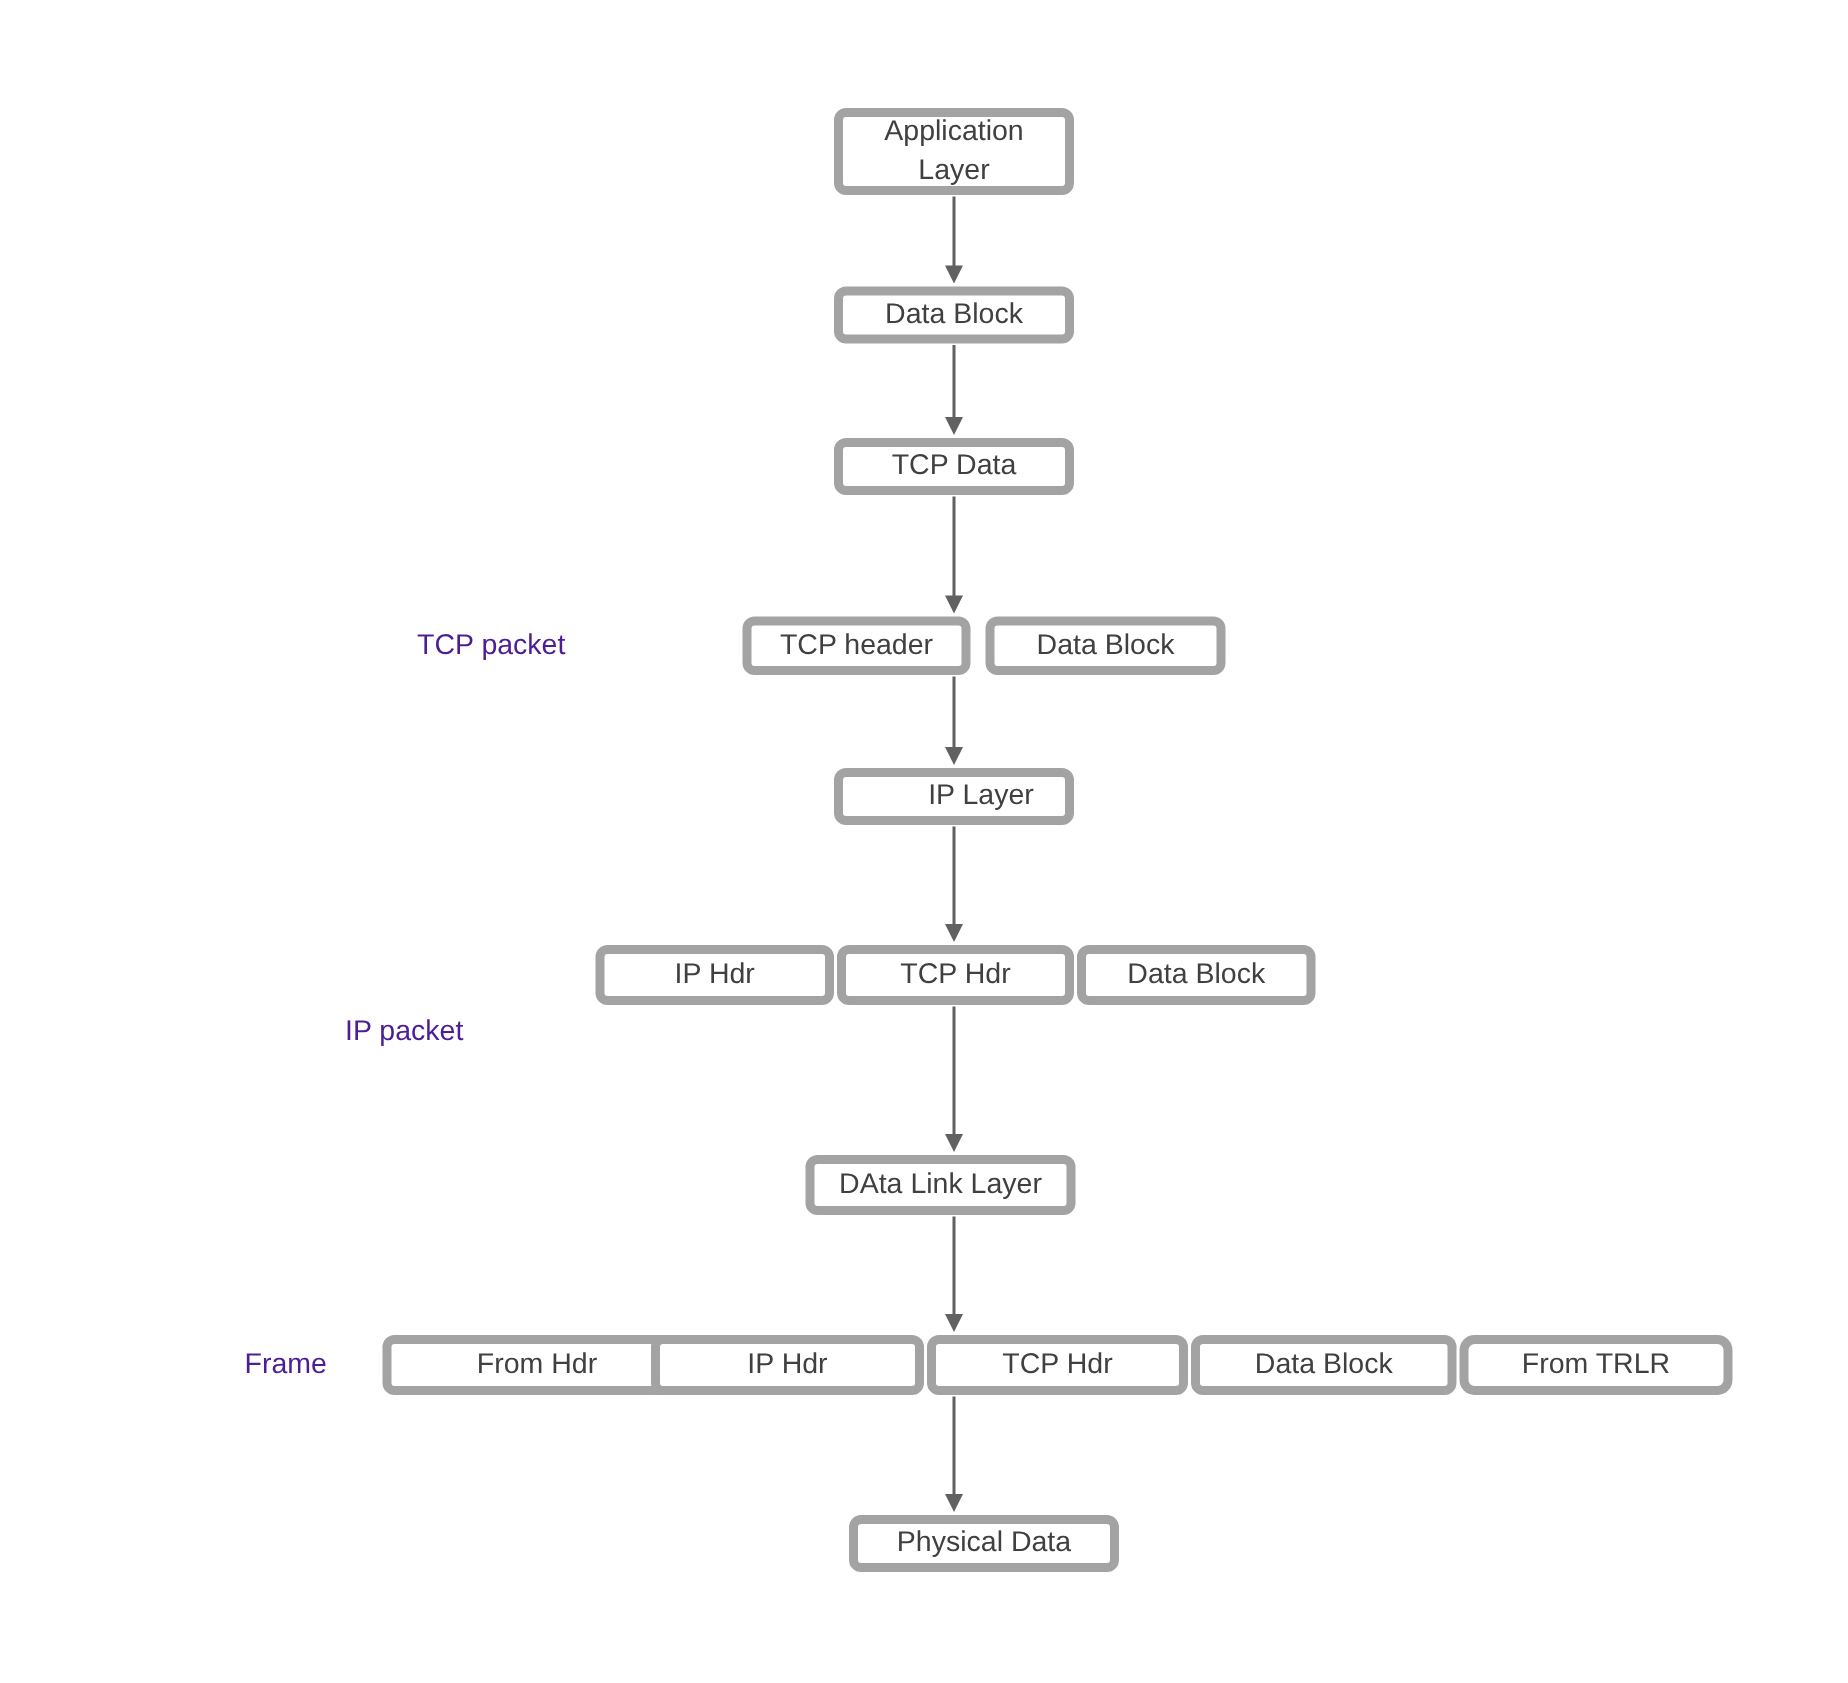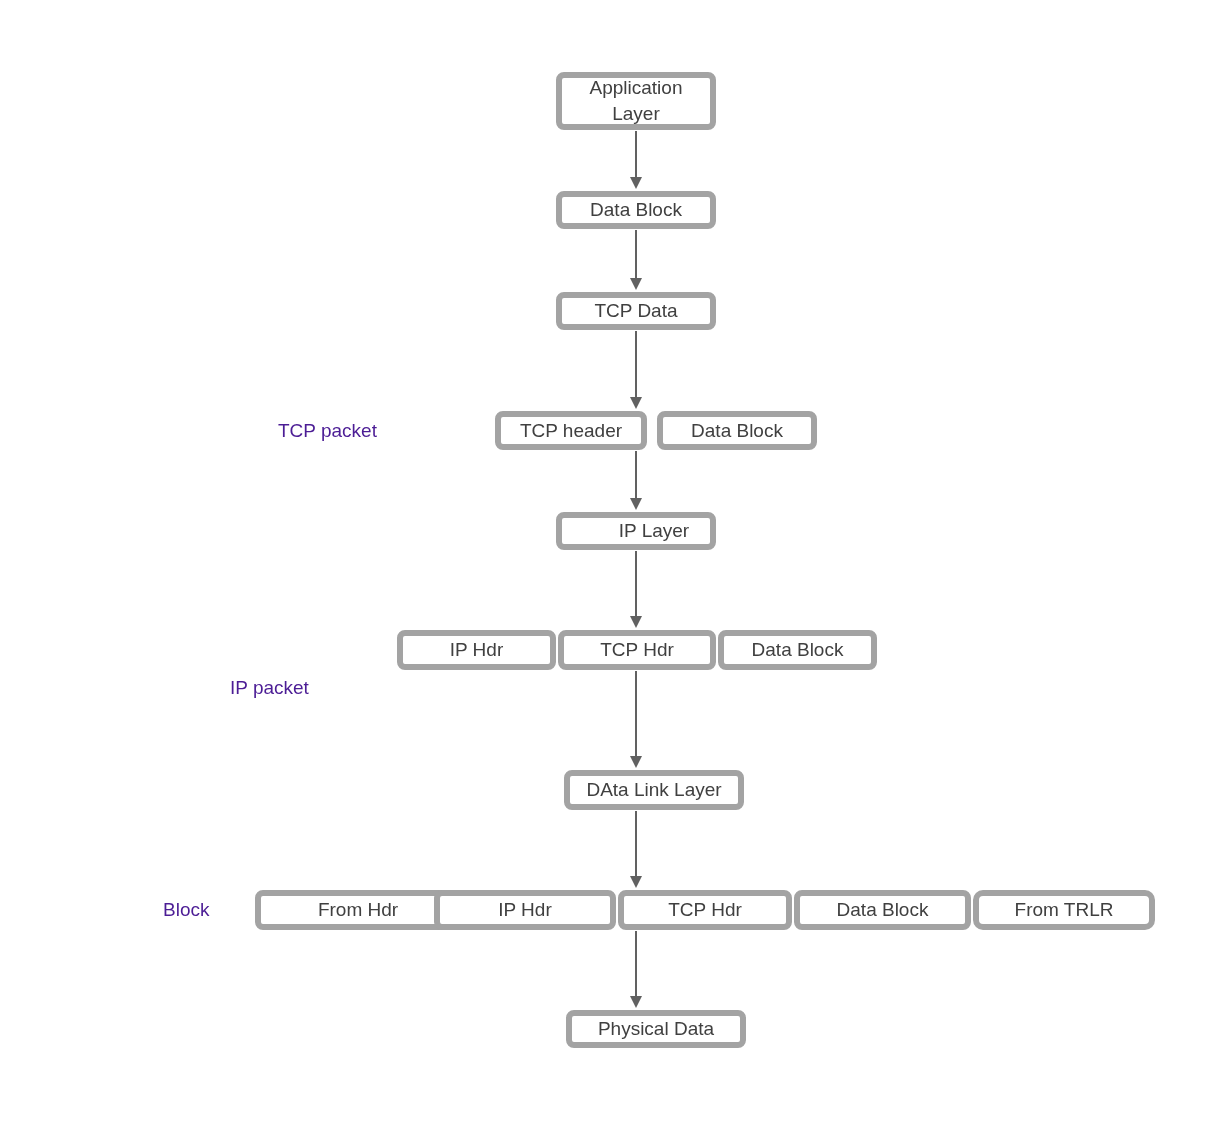--- a/index.html
+++ b/index.html
@@ -77,23 +77,23 @@
   <div class="node" style="left:495px; top:411px; width:152px; height:39px;">TCP header</div>
   <div class="node" style="left:657px; top:411px; width:160px; height:39px;">Data Block</div>
 
   <div class="node" style="left:556px; top:512px; width:160px; height:38px;padding-left:36px;">IP Layer</div>
 
   <div class="row-label" style="left:230px; top:635px;margin-top:41px;">IP packet</div>
   <div class="node" style="left:397px; top:630px; width:159px; height:40px;">IP Hdr</div>
   <div class="node" style="left:558px; top:630px; width:158px; height:40px;">TCP Hdr</div>
   <div class="node" style="left:718px; top:630px; width:159px; height:40px;">Data Block</div>
 
-  <div class="node" style="left:564px; top:770px; width:180px; height:40px;">DAta Link Layer</div>
+  <div class="node" style="left:537px; top:770px; width:180px; height:40px;">DAta Link Layer</div>
 
-  <div class="row-label" style="left:163px; top:898px;">Block</div>
+  <div class="row-label" style="left:163px; top:898px;">Frame</div>
   <div class="node" style="left:255px; top:890px; width:206px; height:40px;">From Hdr</div>
   <div class="node" style="left:434px; top:890px; width:182px; height:40px;">IP Hdr</div>
   <div class="node" style="left:618px; top:890px; width:174px; height:40px;">TCP Hdr</div>
   <div class="node" style="left:794px; top:890px; width:177px; height:40px;">Data Block</div>
   <div class="node" style="left:973px; top:890px; width:182px; height:40px;border-radius:10px;">From TRLR</div>
 
   <div class="node" style="left:566px; top:1010px; width:180px; height:38px;">Physical Data</div>
 
   <div class="arrow" style="left:630px; top:131px; height:58px;">
     <div class="shaft"></div>

